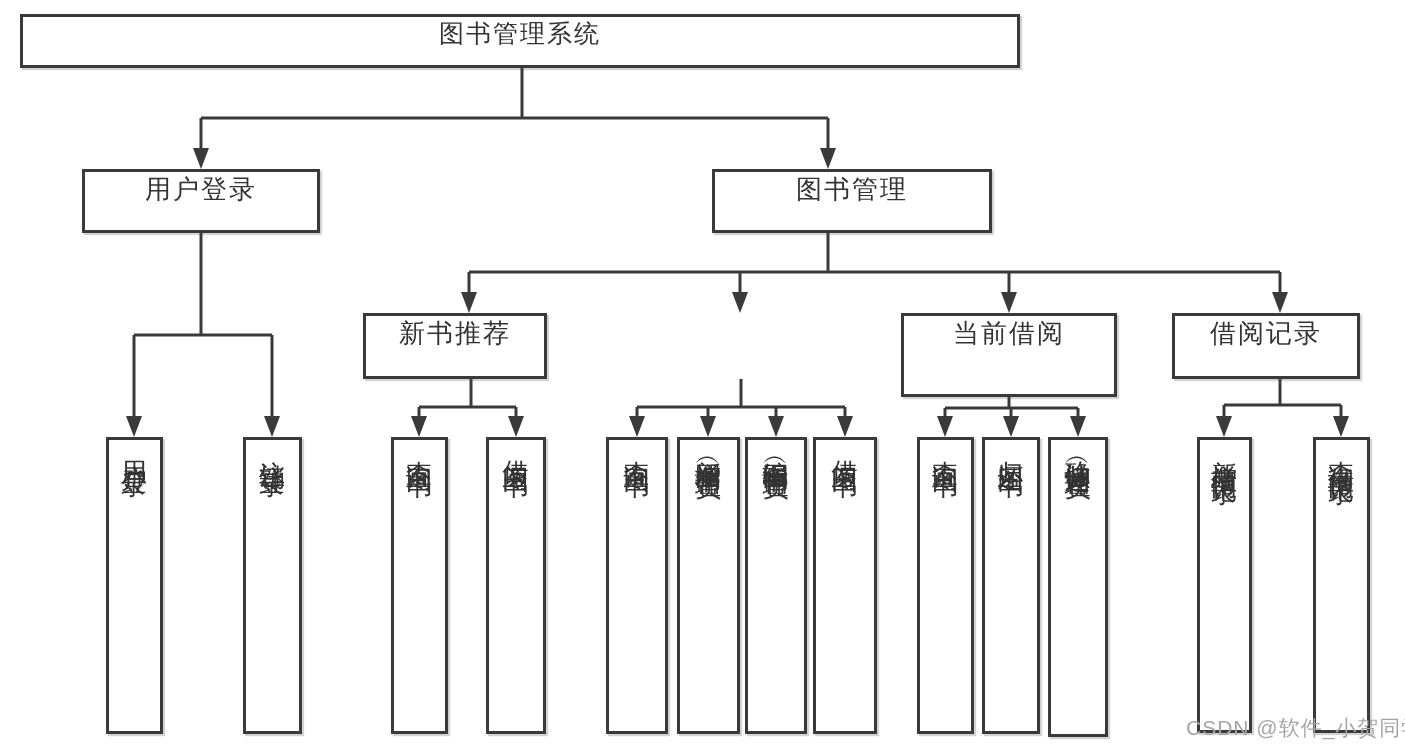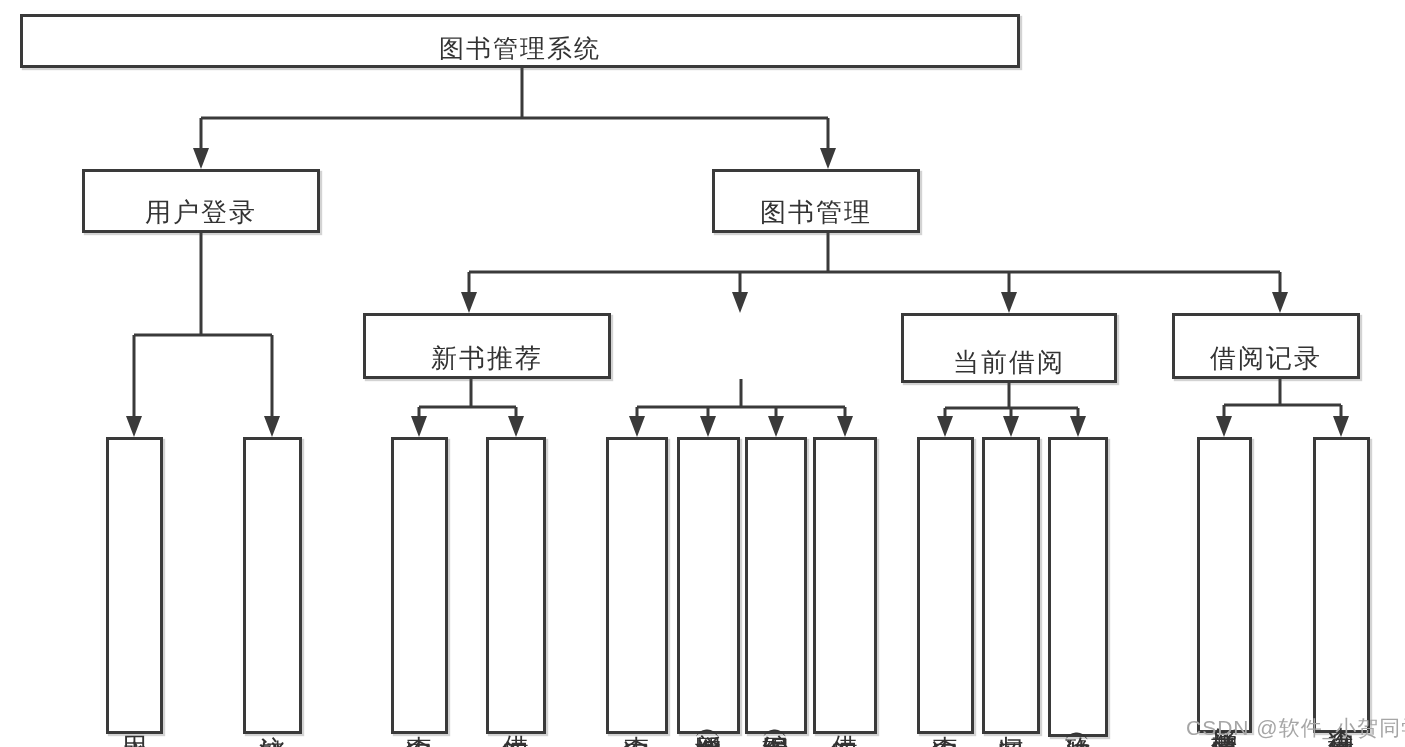--- a/index.html
+++ b/index.html
@@ -30,21 +30,21 @@
   }
   #connectors .arrows {
     fill: var(--line);
     stroke: none;
   }
   .box {
     position: absolute;
     border: 3px solid var(--line);
     background: var(--background);
     display: flex;
-    align-items: flex-end;
+    align-items: flex-start;
     justify-content: center;
     color: var(--text);
     font-size: 26px;
     box-shadow: 2px 2px 1px rgba(80,80,80,0.25);
   }
   .box .lbl {
     white-space: nowrap;
     letter-spacing: 2px;
   }
   .box.root { font-size: 25px; }
@@ -93,28 +93,28 @@
       M1216 416 L1232 416 L1224 437 Z  M1333 416 L1349 416 L1341 437 Z"></path>
   </svg>
 
   <div class="box root" style="left:20px;top:14px;width:1000px;height:54px">
     <span class="lbl">图书管理系统</span>
   </div>
 
   <div class="box" style="left:82px;top:169px;width:238px;height:64px">
     <span class="lbl">用户登录</span>
   </div>
-  <div class="box" style="left:712px;top:169px;width:208px;height:64px">
+  <div class="box" style="left:712px;top:169px;width:280px;height:64px">
     <span class="lbl">图书管理</span>
   </div>
 
-  <div class="box" style="left:363px;top:313px;width:248px;height:66px">
+  <div class="box" style="left:363px;top:313px;width:184px;height:66px">
     <span class="lbl">新书推荐</span>
   </div>
-  <div class="box" style="left:901px;top:313px;width:216px;height:70px">
+  <div class="box" style="left:901px;top:313px;width:216px;height:84px">
     <span class="lbl">当前借阅</span>
   </div>
   <div class="box" style="left:1172px;top:313px;width:188px;height:66px">
     <span class="lbl">借阅记录</span>
   </div>
 
   <div class="box v" style="left:106px;top:437px;width:57px;height:297px">
     <span class="lbl">用户登录</span>
   </div>
   <div class="box v" style="left:243px;top:437px;width:59px;height:297px">

